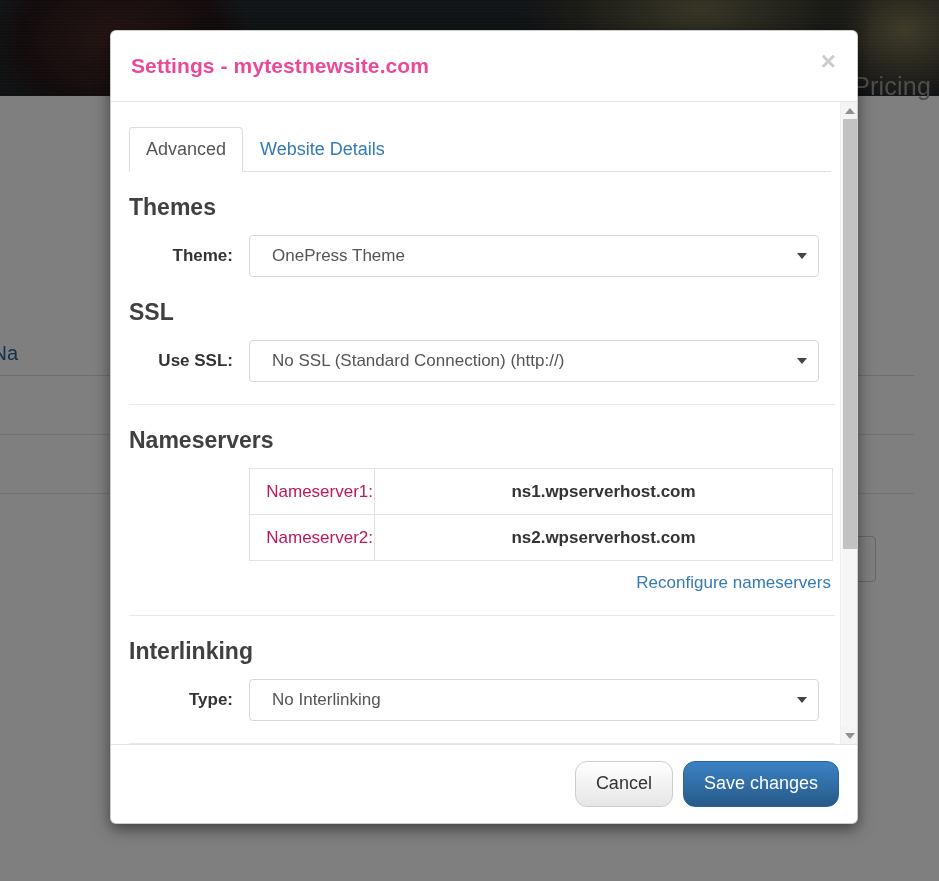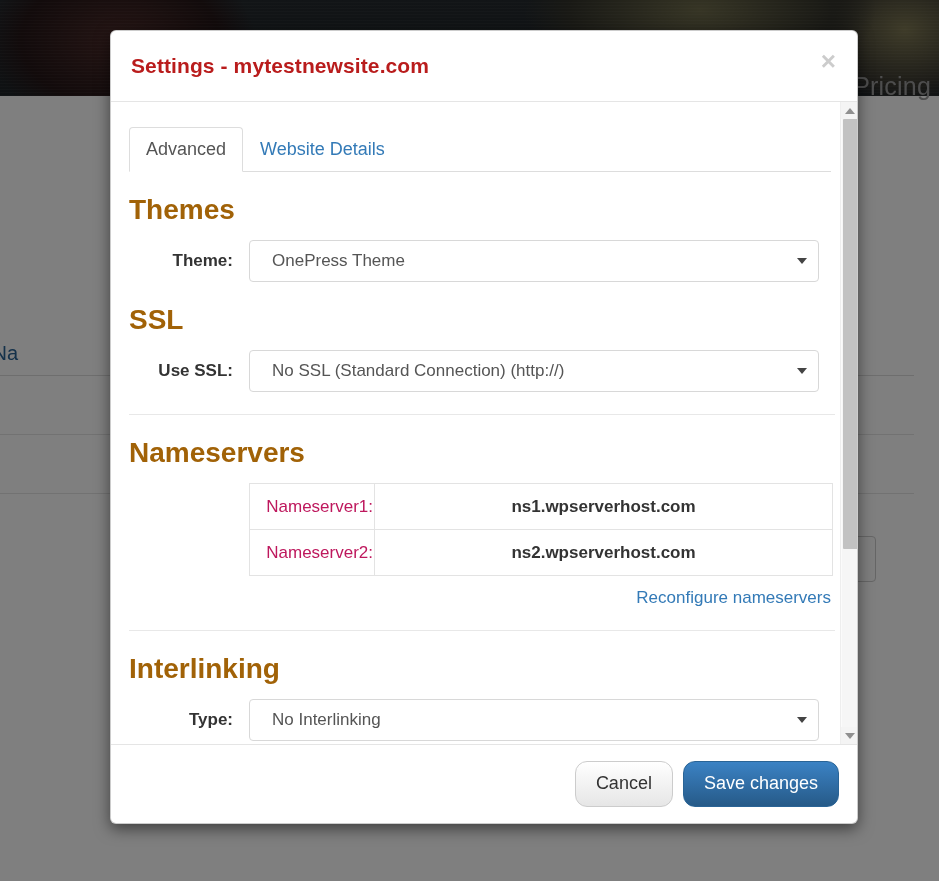--- a/index.html
+++ b/index.html
@@ -64,21 +64,21 @@
     box-shadow: 0 5px 15px rgba(0,0,0,0.5);
     display: flex; flex-direction: column;
   }
 
   .modal-header {
     position: relative; height: 71px; flex: 0 0 71px;
     border-bottom: 1px solid #e5e5e5;
     padding: 0 20px; display: flex; align-items: center;
   }
   .modal-title {
-    font-size: 21px; font-weight: bold; color: #b91c1c; letter-spacing: .1px;
+    font-size: 21px; font-weight: bold; color: #ec4899; letter-spacing: .1px;
   }
   .modal-close {
     position: absolute; right: 15px; top: 13px;
     font-size: 26px; line-height: 1; color: #cccccc;
     background: none; border: none; cursor: pointer; padding: 4px 6px;
     font-family: "Liberation Sans", sans-serif; font-weight: bold;
   }
 
   .modal-body {
     position: relative; flex: 1 1 auto; overflow: hidden;
@@ -97,21 +97,21 @@
     font-size: 18px; padding: 10px 16px; cursor: pointer;
     border: 1px solid transparent; border-radius: 4px 4px 0 0;
     color: #337ab7; margin-bottom: -1px; line-height: 1.3;
   }
   .tab.active {
     color: #555555; background: #ffffff;
     border-color: #dddddd #dddddd #ffffff;
   }
 
   .section-heading {
-    color: #a16207; font-size: 28px; font-weight: bold;
+    color: #404040; font-size: 23px; font-weight: bold;
     margin: 22px 0 14px 0;
   }
 
   .form-row { display: flex; align-items: center; margin-bottom: 9px; }
   .form-label {
     width: 120px; flex: 0 0 120px; text-align: right;
     font-size: 17px; font-weight: bold; color: #333333;
     padding-right: 16px;
   }
   .select-wrap { position: relative; flex: 1 1 auto; max-width: 570px; }

